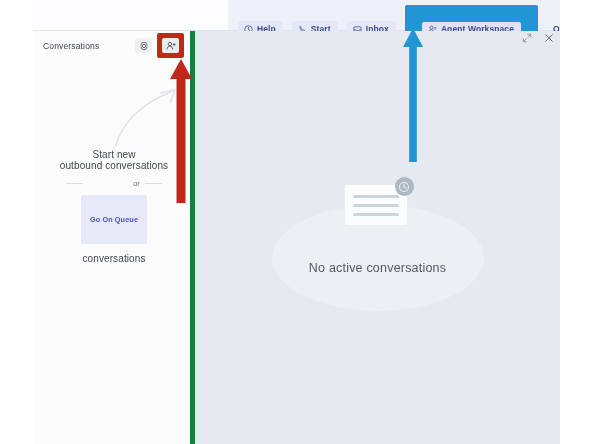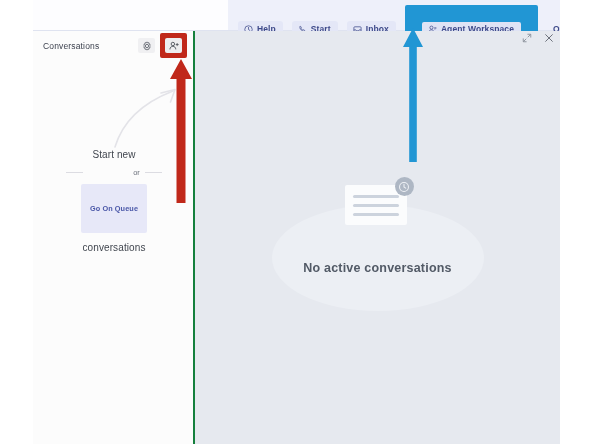--- a/index.html
+++ b/index.html
@@ -107,21 +107,21 @@
   .win-btn { cursor: pointer; line-height: 0; }
 
   
   #left-panel {
     position: absolute;
     left: 0px;
     top: 31px;
     width: 162px;
     height: 413px;
     background: #fcfcfc;
-    border-right: 2px solid #15803d;
+    border-right: 5px solid #15803d;
     box-sizing: border-box;
     text-decoration: underline;
   }
   #panel-header {
     position: absolute;
     left: 0; top: 0;
     width: 100%;
     height: 29px;
     display: flex;
     align-items: center;
@@ -216,21 +216,20 @@
     width: 365px;
     height: 413px;
     background: #e6e9ef;
   }
   #empty-illustration {
     position: absolute;
     left: 0;
     top: 138px;
     width: 365px;
     text-align: center;
-    font-weight: bold;
   }
   #illus-graphic {
     position: relative;
     width: 365px;
     height: 78px;
   }
   #illus-hill {
     position: absolute;
     left: 50%;
     top: 36px;
@@ -404,20 +403,21 @@
 
     <div id="curve-arrow">
       <svg width="78" height="68" viewBox="0 0 78 68">
         <path d="M4 64 C10 44 26 22 62 8" fill="none" stroke="#e3e3e8" stroke-width="1.6" stroke-linecap="round"></path>
         <path d="M50 10 L64 6.5 L59.5 19" fill="none" stroke="#e3e3e8" stroke-width="1.6" stroke-linecap="round" stroke-linejoin="round"></path>
       </svg>
     </div>
 
     <div id="empty-left">
       <div class="left-text">Start new</div>
+      <div class="left-text">outbound conversations</div>
 
       <div id="or-row">
         <span class="rule"></span>
         <span id="or-label">or</span>
         <span class="rule"></span>
       </div>
 
       <div id="go-on-queue">Go On Queue</div>
 
       <div class="left-text">conversations</div>

